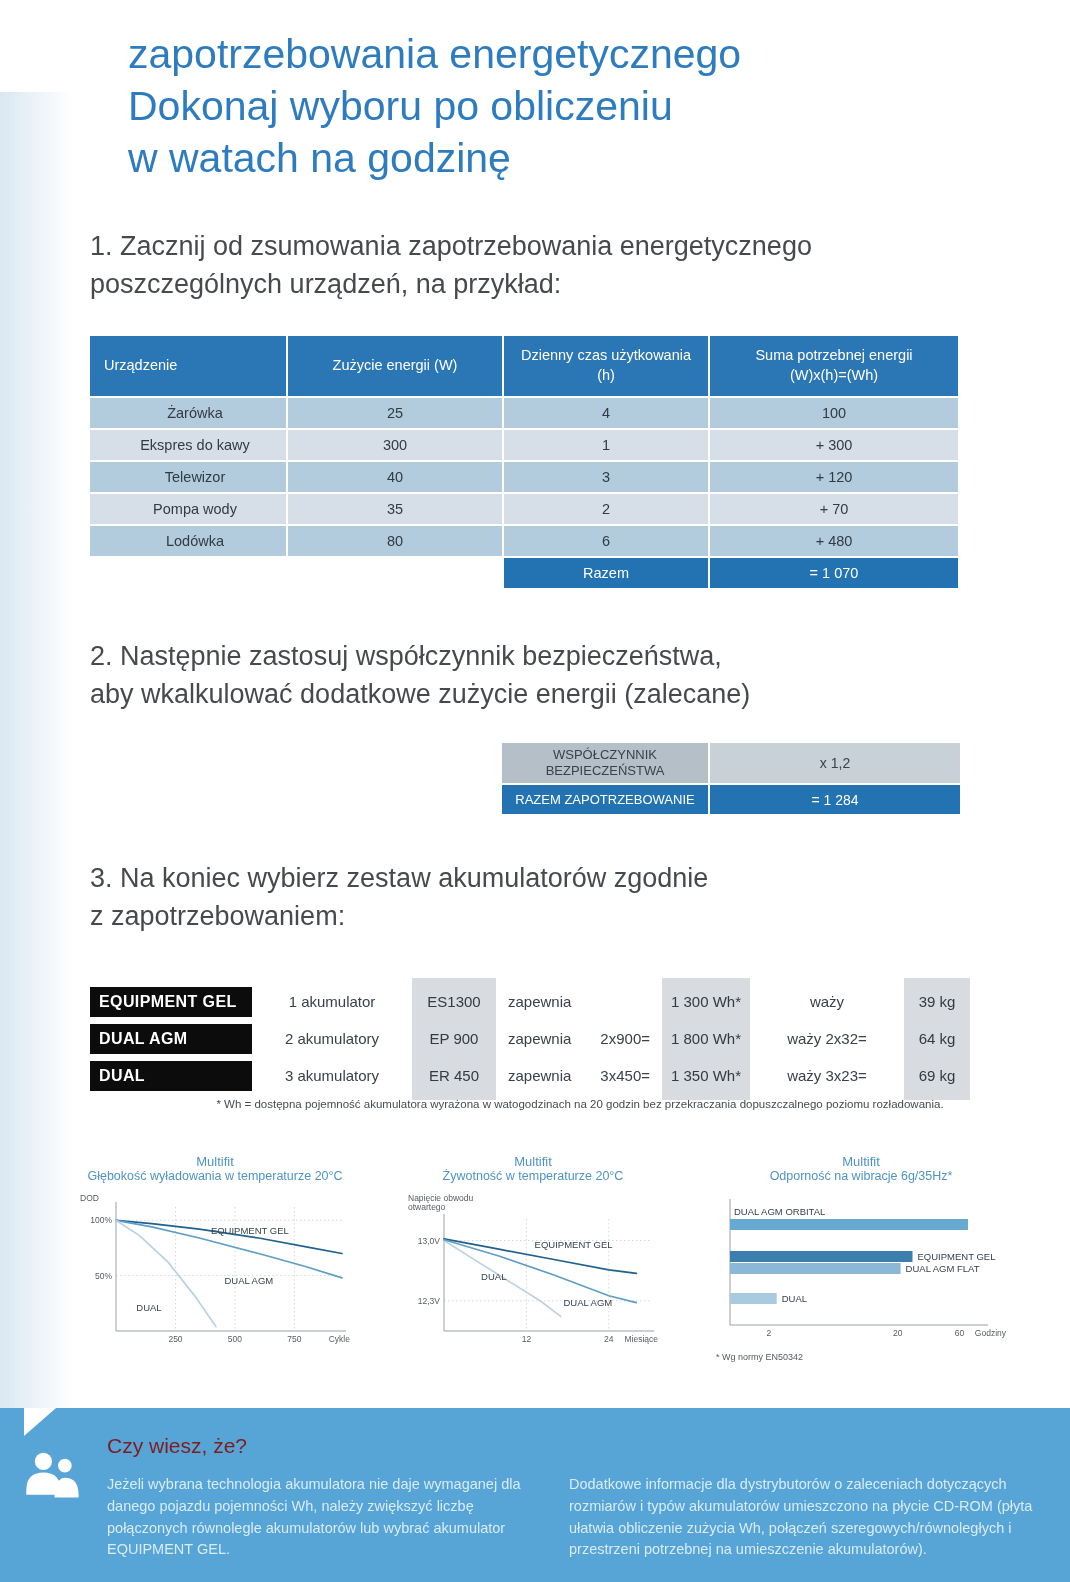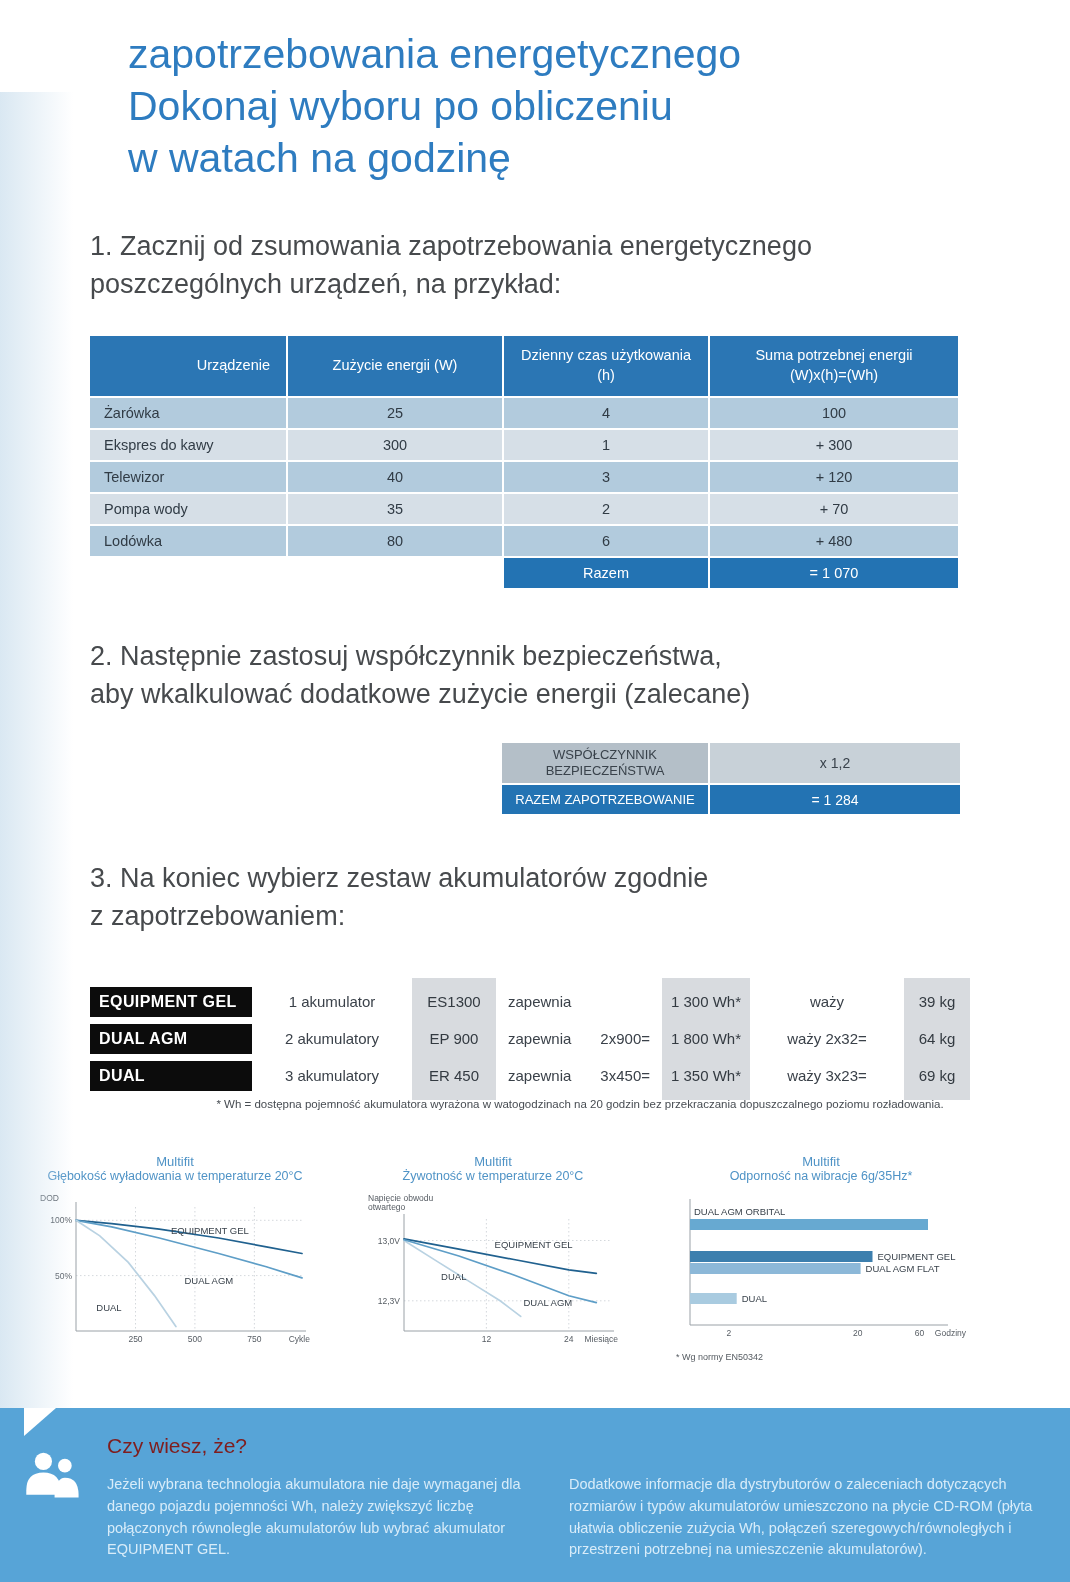--- a/index.html
+++ b/index.html
@@ -12,23 +12,23 @@
 
   .step-heading { font-size:27px; color:#474a4d; line-height:1.4; font-weight:400; }
   .s1 { margin:44px 0 0 90px; }
   .s2 { margin:48px 0 0 90px; }
   .s3 { margin:46px 0 0 90px; }
 
   table.energy { border-collapse:separate; border-spacing:2px; margin:30px 0 0 88px; table-layout:fixed; }
   .energy col.c1{width:196px} .energy col.c2{width:214px} .energy col.c3{width:204px} .energy col.c4{width:248px}
   .energy th { background:#2b76b4; color:#fff; font-weight:400; font-size:14.5px; height:60px;
                text-align:center; padding:0 16px; line-height:1.35; vertical-align:middle; }
-  .energy th.left { text-align:right; padding-left:14px; }
+  .energy th.left { text-align:left; padding-left:14px; }
   .energy td { font-size:14.5px; color:#303b45; height:30px; text-align:center; vertical-align:middle; }
-  .energy td.left { text-align:left; padding-left:14px; }
+  .energy td.left { text-align:center; padding-left:14px; }
   .energy tbody tr:nth-child(odd) td { background:#b2cbdd; }
   .energy tbody tr:nth-child(even) td { background:#d6dfe7; }
   .energy .blank { background:transparent; }
   .energy .total { background:#2373b3; color:#fff; }
 
   .safety { margin:30px 0 0 502px; width:458px; }
   .sf-row { display:grid; grid-template-columns:206px 250px; gap:2px; margin-bottom:2px; }
   .sf-label, .sf-value { display:flex; align-items:center; justify-content:center; text-align:center; }
   .r1 .sf-label { background:#b4bfc8; color:#39424b; font-size:13px; min-height:40px; padding:3px 38px; line-height:1.25; }
   .r1 .sf-value { background:#c8d1d8; color:#39424b; font-size:14px; }
@@ -38,21 +38,21 @@
   .products { margin:42px 0 0 90px; display:flex; flex-direction:column; gap:7px; }
   .prow { display:grid; grid-template-columns:162px 140px 84px 146px 88px 134px 66px; column-gap:10px; align-items:center; height:30px; }
   .pname { height:30px; background:#0c0c0c; color:#fff; font-weight:bold; font-size:16px;
            display:flex; align-items:center; padding-left:9px; letter-spacing:.4px; }
   .pcount { text-align:center; font-size:15px; color:#3a4149; }
   .pbox { height:48px; background:#d8dbdf; display:flex; align-items:center; justify-content:center; font-size:15px; color:#333a41; }
   .pprov { display:flex; justify-content:space-between; font-size:15px; color:#3a4149; padding:0 2px; }
   .pweightlab { text-align:center; font-size:15px; color:#3a4149; }
   .footnote { margin:16px 0 0 90px; font-size:11.5px; color:#474c52;text-align:center; }
 
-  .charts { margin-top:44px; padding-left:40px; display:flex; gap:58px; }
+  .charts { margin-top:44px; padding-left:80px; display:flex; gap:58px; }
   .chart.c1{width:270px} .chart.c2{width:250px} .chart.c3{width:290px}
   .chart-title { font-size:13px; color:#4f93c6; text-align:center; }
   .chart-subtitle { font-size:12.5px; color:#4f93c6; text-align:center; margin-bottom:10px; }
   .chart-canvas svg { display:block; }
   .chart-canvas svg text { font-family:"Liberation Sans", sans-serif; }
   .tick { font-size:8.5px; fill:#565c63; }
   .slabel { font-size:9.5px; fill:#39424b; }
   .chart-note { font-size:9px; color:#555b61; margin-top:1px; }
 
   .footer { position:absolute; left:0; bottom:0; width:100%; height:174px; background:#57a4d7; }

